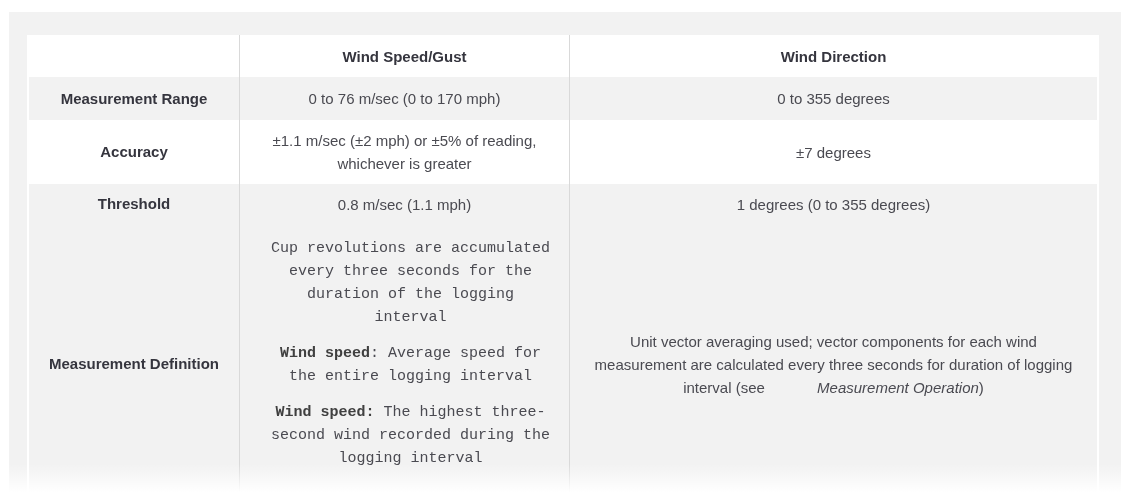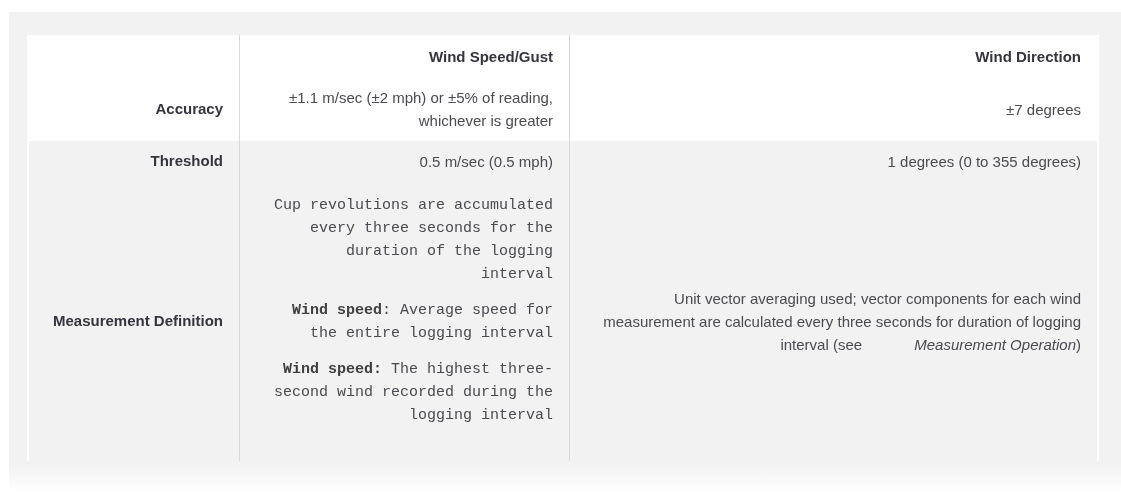--- a/index.html
+++ b/index.html
@@ -33,21 +33,21 @@
     border-spacing: 0;
     border-left: 2px solid #ffffff;
     border-right: 2px solid #ffffff;
   }
   col.c1 { width: 210px; }
   col.c2 { width: 330px; }
   col.c3 { width: 528px; }
   th, td {
     padding: 8px 16px;
     vertical-align: middle;
-    text-align: right;
+    text-align: center;
     font-weight: 400;
     line-height: 23px;
     box-sizing: border-box;
     overflow: hidden;
   }
   .v-border { border-left: 1px solid #d9d9d9; }
   tr.row-header { height: 42px; background: #ffffff; }
   tr.row-1 { height: 43px; background: transparent; }
   tr.row-2 { height: 64px; background: #ffffff; }
   tr.row-3 { height: 40px; background: transparent; }
@@ -98,28 +98,33 @@
         <col class="c3">
     </colgroup>
     <thead>
       <tr class="row-header">
         <th class="col-header"></th>
         <th class="col-header v-border">Wind Speed/Gust</th>
         <th class="col-header v-border">Wind Direction</th>
       </tr>
     </thead>
     <tbody>
+      <tr class="row-1">
+        <td class="label-cell">Measurement Range</td>
+        <td class="v-border">0 to 76 m/sec (0 to 170 mph)</td>
+        <td class="v-border">0 to 355 degrees</td>
+      </tr>
       <tr class="row-2">
         <td class="label-cell">Accuracy</td>
         <td class="v-border">±1.1 m/sec (±2 mph) or ±5% of reading, whichever is greater</td>
         <td class="v-border">±7 degrees</td>
       </tr>
       <tr class="row-3">
         <td class="label-cell">Threshold</td>
-        <td class="v-border">0.5 m/sec (0.5 mph)</td>
+        <td class="v-border">0.8 m/sec (1.1 mph)</td>
         <td class="v-border">1 degrees (0 to 355 degrees)</td>
       </tr>
       <tr class="row-5">
         <td class="label-cell">Measurement Definition</td>
         <td class="v-border def-speed-cell">
             <p><span>Cup revolutions are accumulated every three seconds for the duration of the logging interval</span></p>
             <p><span class="b">Wind speed</span><span>: Average speed for the entire logging interval</span></p>
             <p><span class="b">Wind speed:</span><span> The highest three-second wind recorded during the logging interval</span></p>
           </td>
         <td class="v-border">

